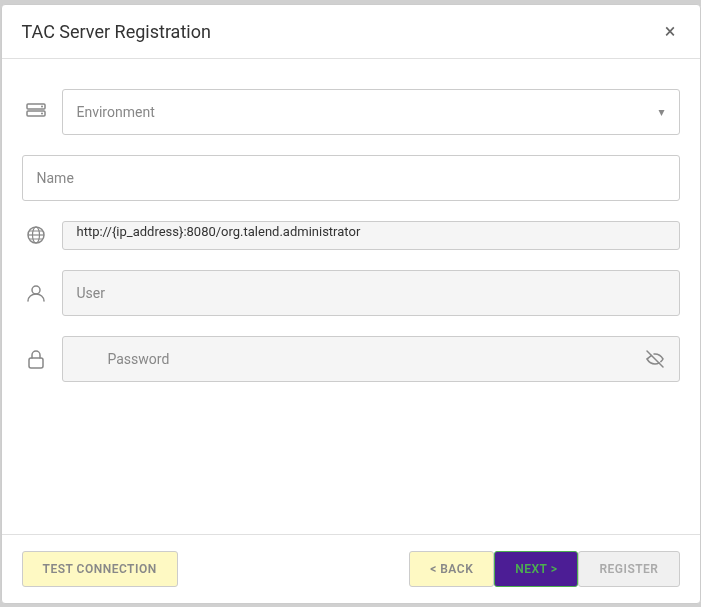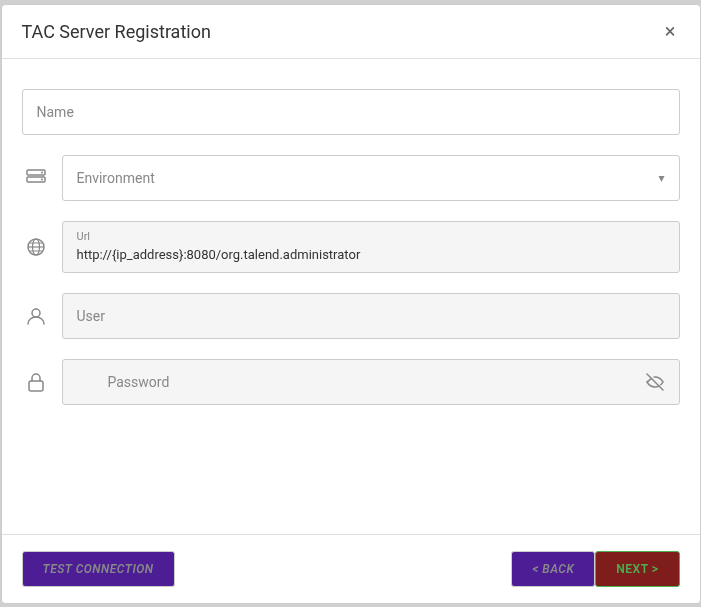--- a/index.html
+++ b/index.html
@@ -204,28 +204,27 @@
       padding: 10px 20px;
       border-radius: 3px;
       font-size: 12px;
       font-weight: 600;
       letter-spacing: 0.5px;
       cursor: pointer;
       border: 1px solid;
     }
 
     .btn-secondary {
+      background: #fef9c3;
+      border-color: #cccccc;
+      color: #888888;
+    }
+
+    .btn-outline-primary {
       background: #4c1d95;
-      border-color: #cccccc;
-      color: #888888;
-      font-style: italic;
-    }
-
-    .btn-outline-primary {
-      background: #7f1d1d;
       border-color: #4caf50;
       color: #4caf50;
     }
 
     .btn-disabled {
       background: #f0f0f0;
       border-color: #cccccc;
       color: #aaaaaa;
       cursor: default;
     }
@@ -241,56 +240,55 @@
 <body>
 
 <div class="dialog">
 
   <div class="dialog-header">
     <span class="dialog-title">TAC Server Registration</span>
     <button class="close-btn">×</button>
   </div>
 
   <div class="dialog-body">
-
-    <div class="form-field">
-      <div class="full-width">
-        <input class="form-input" type="text" placeholder="Name" style="">
-      </div>
-    </div>
 
     <div class="form-field">
       <div class="field-icon">
         <svg width="22" height="22" viewBox="0 0 22 22" fill="none" xmlns="http://www.w3.org/2000/svg">
           <rect x="2" y="3" width="18" height="5" rx="1" stroke="#888" stroke-width="1.5" fill="none"></rect>
           <rect x="2" y="10" width="18" height="5" rx="1" stroke="#888" stroke-width="1.5" fill="none"></rect>
           <circle cx="17" cy="5.5" r="1" fill="#888"></circle>
           <circle cx="17" cy="12.5" r="1" fill="#888"></circle>
         </svg>
       </div>
       <div class="select-wrapper">
         <select class="form-select">
           <option value="" disabled="" selected="">Environment</option>
         </select>
         <span class="select-arrow">▾</span>
+      </div>
+    </div>
+
+    <div class="form-field">
+      <div class="full-width">
+        <input class="form-input" type="text" placeholder="Name" style="">
       </div>
     </div>
 
     <div class="form-field">
       <div class="field-icon">
         <svg width="22" height="22" viewBox="0 0 22 22" fill="none" xmlns="http://www.w3.org/2000/svg">
           <circle cx="11" cy="11" r="8" stroke="#888" stroke-width="1.5" fill="none"></circle>
           <ellipse cx="11" cy="11" rx="3.5" ry="8" stroke="#888" stroke-width="1.2" fill="none"></ellipse>
           <line x1="3" y1="11" x2="19" y2="11" stroke="#888" stroke-width="1.2"></line>
           <line x1="4" y1="7" x2="18" y2="7" stroke="#888" stroke-width="1"></line>
           <line x1="4" y1="15" x2="18" y2="15" stroke="#888" stroke-width="1"></line>
         </svg>
       </div>
       <div class="url-field-wrapper">
-        <div class="url-label">Url</div>
         <div class="url-value">http://{ip_address}:8080/org.talend.administrator</div>
       </div>
     </div>
 
     <div class="form-field">
       <div class="field-icon">
         <svg width="22" height="22" viewBox="0 0 22 22" fill="none" xmlns="http://www.w3.org/2000/svg">
           <circle cx="11" cy="8" r="4" stroke="#888" stroke-width="1.5" fill="none"></circle>
           <path d="M3 19c0-4 3.6-7 8-7s8 3 8 7" stroke="#888" stroke-width="1.5" fill="none" stroke-linecap="round"></path>
         </svg>
@@ -321,16 +319,17 @@
 
   </div>
 
   <div class="dialog-footer">
     <div class="footer-left">
       <button class="btn btn-secondary">TEST CONNECTION</button>
     </div>
     <div class="footer-right">
       <button class="btn btn-secondary">&lt; BACK</button>
       <button class="btn btn-outline-primary">NEXT &gt;</button>
+      <button class="btn btn-disabled">REGISTER</button>
     </div>
   </div>
 
 </div>
 
 </body></html>

